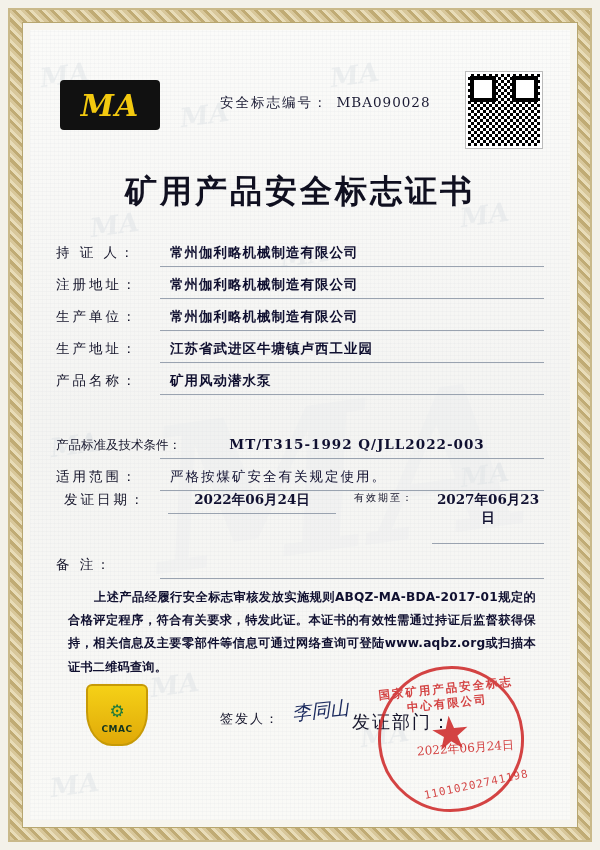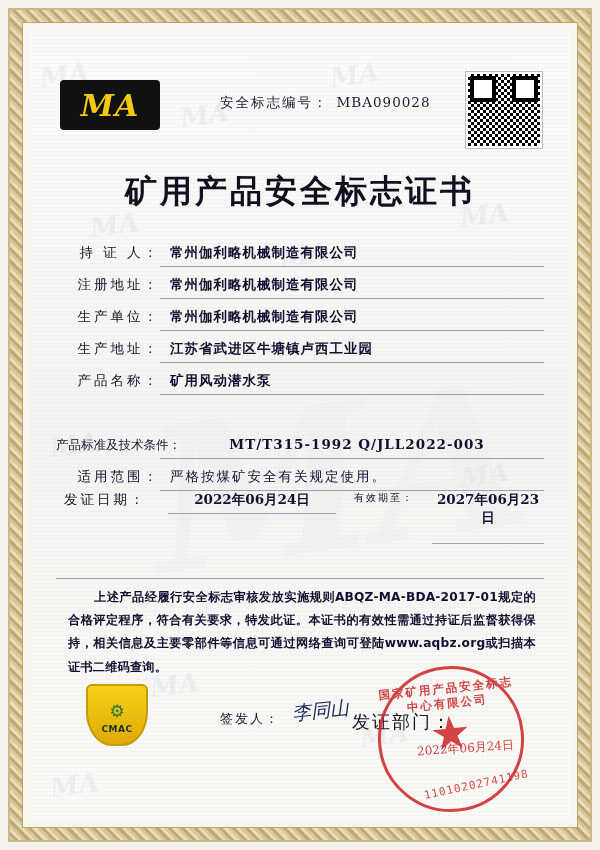--- a/index.html
+++ b/index.html
@@ -155,21 +155,20 @@
     height: 32px;
   }
   .row .lab {
     width: 104px;
     flex: 0 0 104px;
     font-size: 13.5px;
     color: #14142a;
     letter-spacing: 3px;
     padding-bottom: 5px;
     white-space: nowrap;
-    text-align: right;
   }
   .row .val {
     flex: 1;
     border-bottom: 1px solid #9aa3b0;
     padding: 0 0 4px 10px;
     font-size: 13.5px;
     color: #101030;
     font-weight: bold;
     letter-spacing: 1px;
     min-height: 18px;
@@ -414,20 +413,21 @@
       </div>
 
       <div class="row-split">
         <div class="lab">发证日期：</div>
         <div class="val1">2022年06月24日</div>
         <div class="lab2">有效期至：</div>
         <div class="val2">2027年06月23日</div>
       </div>
 
       <div class="row tall">
+        <div class="lab">备    注：</div>
         <div class="val"></div>
       </div>
 
     </div>
 
     <div class="statement">上述产品经履行安全标志审核发放实施规则ABQZ-MA-BDA-2017-01规定的合格评定程序，符合有关要求，特发此证。本证书的有效性需通过持证后监督获得保持，相关信息及主要零部件等信息可通过网络查询可登陆www.aqbz.org或扫描本证书二维码查询。</div>
 
     <div class="footer">
       <div class="cmac">
         <div class="cmac-shield">

